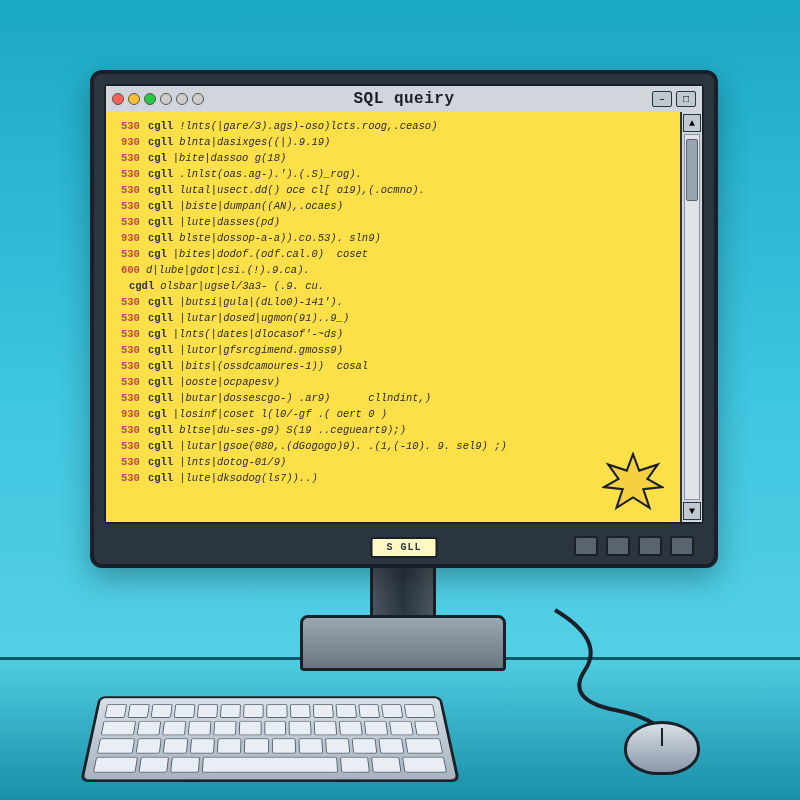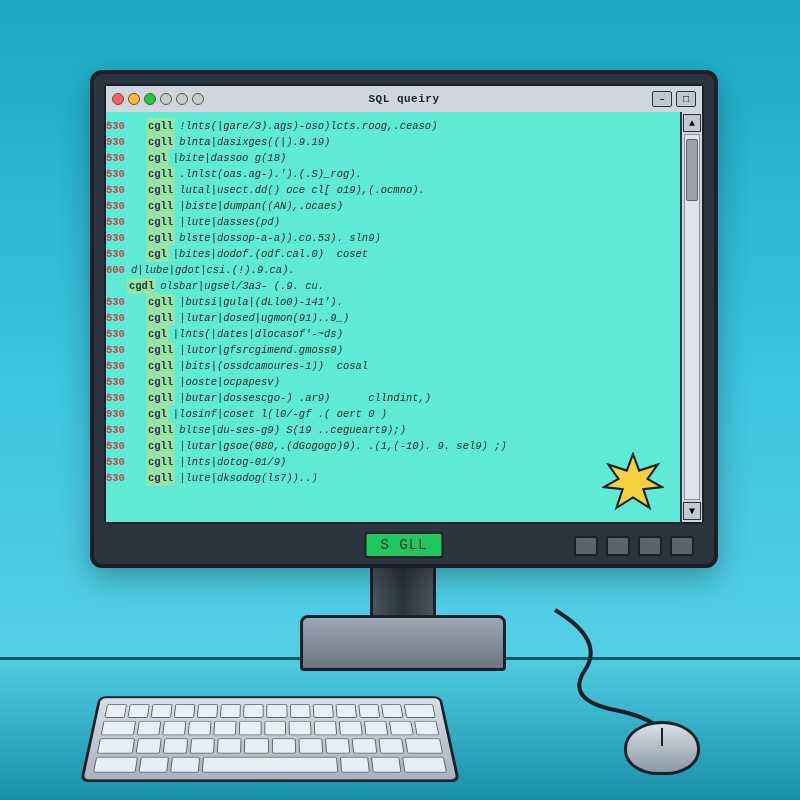--- a/index.html
+++ b/index.html
@@ -63,21 +63,21 @@
   .tl-red { background: #ff5f56; }
   .tl-yellow { background: #ffbd2e; }
   .tl-green { background: #27c93f; }
   .tl-grey { background: #ccc; }
   .window-title {
     position: absolute;
     left: 0;
     right: 0;
     text-align: center;
     font-weight: bold;
-    font-size: 11px;
+    font-size: 16px;
     color: #1a2028;
     letter-spacing: 0.5px;
   }
   .window-ctrls {
     position: absolute;
     right: 6px;
     display: flex;
     gap: 4px;
   }
   .window-ctrls span {
@@ -94,44 +94,43 @@
   .content-area {
     position: absolute;
     top: 26px;
     left: 0;
     right: 0;
     bottom: 0;
     display: flex;
   }
   .code-pane {
     flex: 1;
-    background: #5eead4;
+    background: #fde047;
     overflow: hidden;
-    padding: 6px 0;
+    padding: 6px 15px;
     font-size: 10.5px;
     line-height: 16px;
     color: #2a2a2a;
     white-space: pre;
   }
   .code-line {
     display: flex;
   }
   .ln {
     color: #c14848;
     margin-right: 6px;
     font-weight: bold;
   }
   .kw {
     color: #2a3540;
     background: rgba(255, 220, 80, 0.35);
     padding: 0 2px;
     margin-right: 4px;
     font-weight: bold;
     border-radius: 2px;
-    margin-left: 15px;
   }
   .txt {
     color: #2a2a2a;
     font-style: italic;
   }
   .scrollbar {
     width: 20px;
     background: #d0d6dc;
     border-left: 2px solid #2a3540;
     display: flex;
@@ -172,24 +171,24 @@
     right: 50px;
     width: 62px;
     height: 62px;
     pointer-events: none;
   }
   .monitor-logo {
     position: absolute;
     bottom: 6px;
     left: 50%;
     transform: translateX(-50%);
-    background: #22c55e;
+    background: #fef9c3;
     color: #2a3540;
-    font-weight: normal;
-    font-size: 14px;
+    font-weight: bold;
+    font-size: 10px;
     padding: 3px 14px;
     border: 2px solid #1a2028;
     border-radius: 3px;
     letter-spacing: 1px;
   }
   .monitor-buttons {
     position: absolute;
     bottom: 8px;
     right: 20px;
     display: flex;

